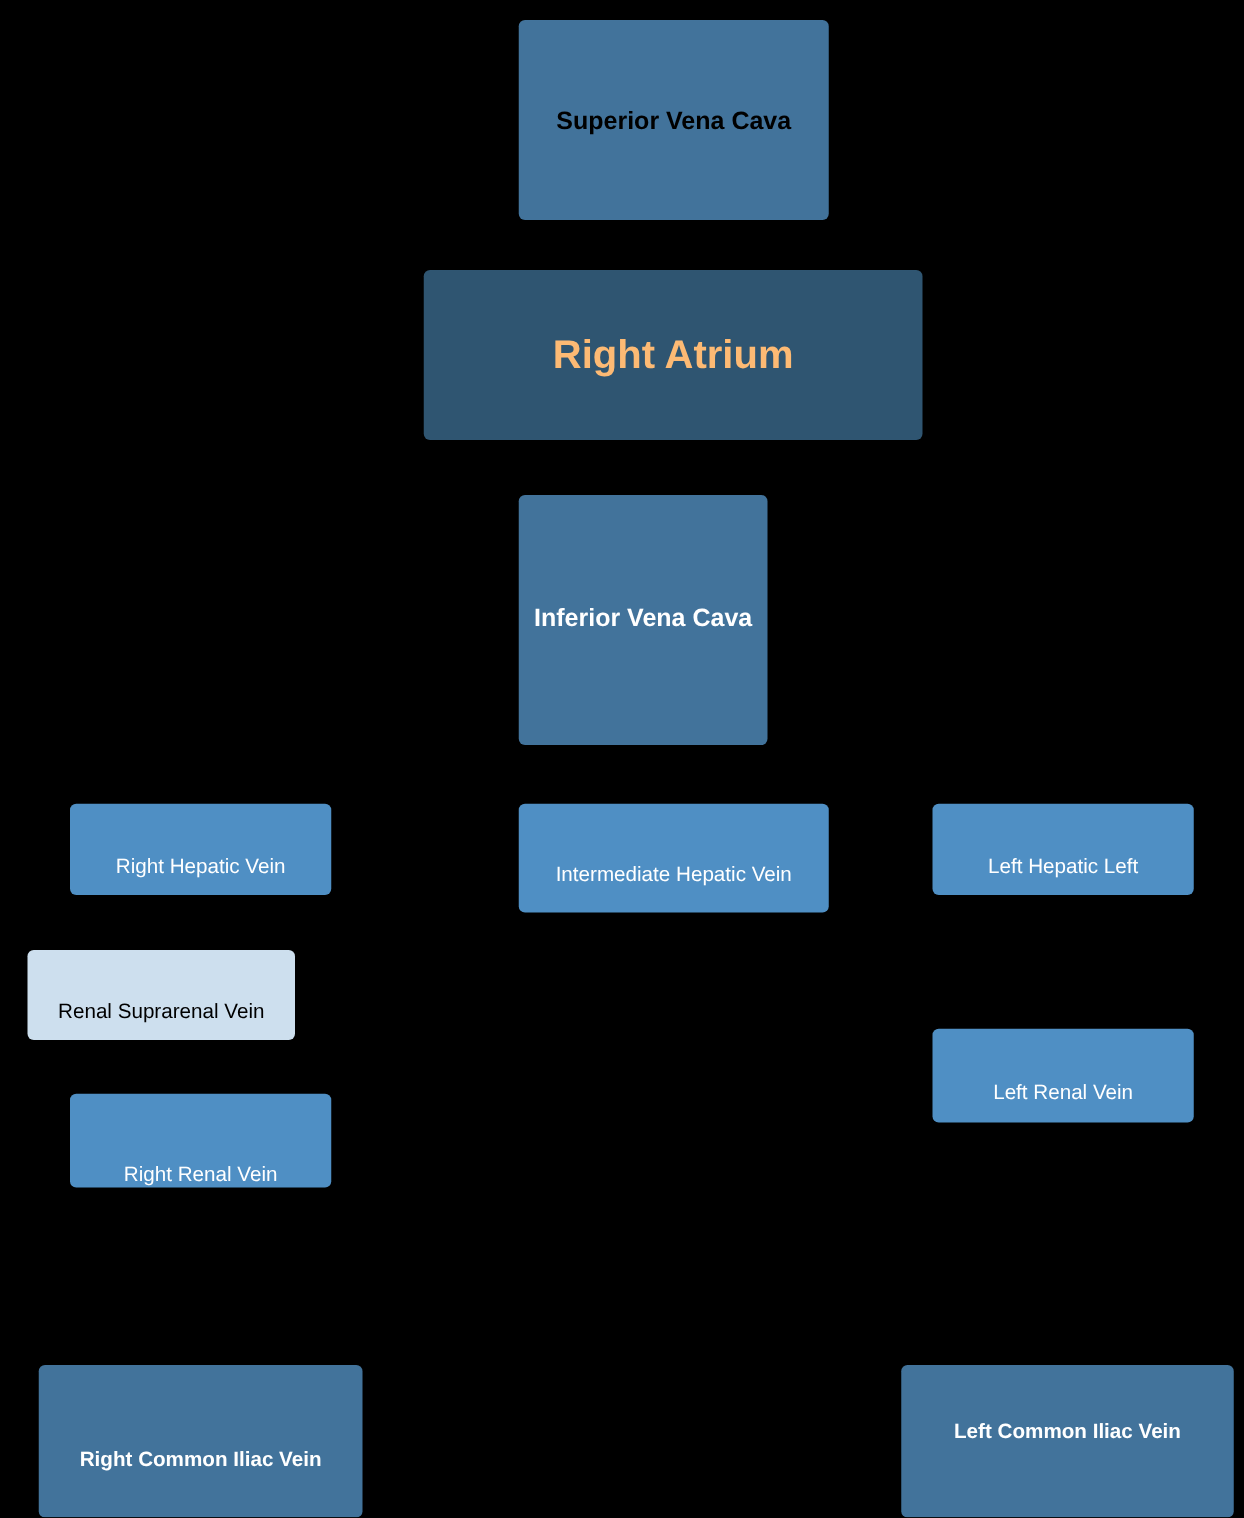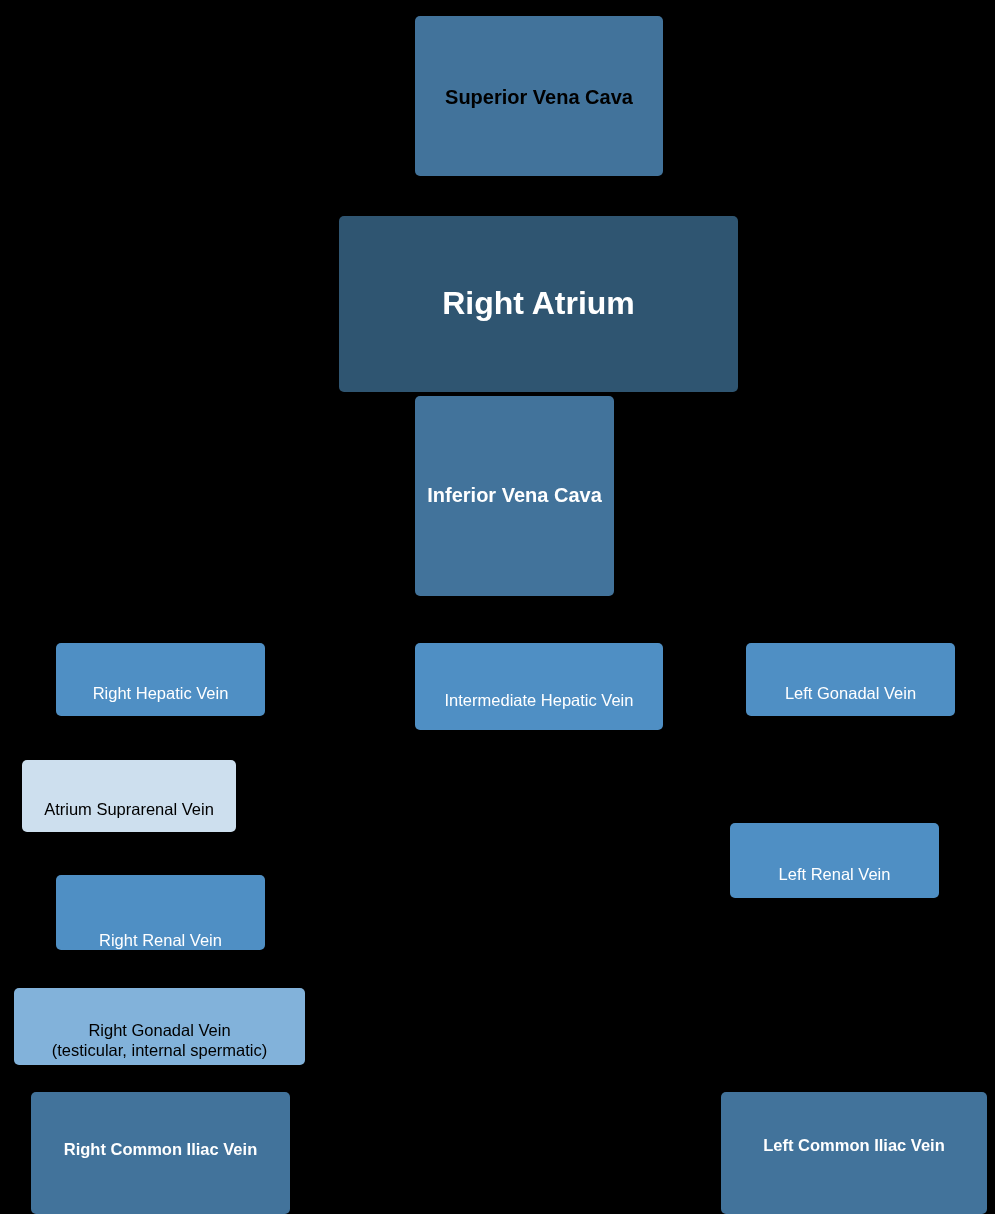--- a/index.html
+++ b/index.html
@@ -43,47 +43,43 @@
   .t-md-b   { font-size: 16.5px; font-weight: bold; }
   .t-md     { font-size: 16.5px; font-weight: normal; margin-top: 28px; }
 </style>
 </head>
 <body>
 
 <div id="canvas" style="background: rgb(0, 0, 0);">
     <div class="node v-above" style="left: 415px; top: 16px; width: 248px; height: 160px; background: rgb(66, 115, 155); color: #000000;">
       <span class="label t-lg" style="padding-top: 70px;">Superior Vena Cava</span>
     </div>
-    <div class="node v-center" style="left: 339px; top: 216px; width: 399px; height: 176px; background: rgb(47, 85, 113); color: #ffffff;">
+    <div class="node v-center" style="left: 339px; top: 216px; width: 399px; height: 136px; background: rgb(47, 85, 113); color: #fdba74;">
       <span class="label t-xl">Right Atrium</span>
     </div>
     <div class="node v-center" style="left: 415px; top: 396px; width: 199px; height: 200px; background: rgb(66, 115, 155); color: rgb(255, 255, 255);">
       <span class="label t-lg">Inferior Vena Cava</span>
     </div>
     <div class="node v-center" style="left: 56px; top: 643px; width: 209px; height: 73px; background: rgb(79, 143, 196); color: rgb(255, 255, 255);">
       <span class="label t-md">Right Hepatic Vein</span>
     </div>
     <div class="node v-center" style="left: 415px; top: 643px; width: 248px; height: 87px; background: rgb(79, 143, 196); color: rgb(255, 255, 255);">
       <span class="label t-md">Intermediate Hepatic Vein</span>
     </div>
     <div class="node v-center" style="left: 746px; top: 643px; width: 209px; height: 73px; background: rgb(79, 143, 196); color: rgb(255, 255, 255);">
-      <span class="label t-md">Left Gonadal Vein</span>
+      <span class="label t-md">Left Hepatic Left</span>
     </div>
     <div class="node v-center" style="left: 22px; top: 760px; width: 214px; height: 72px; background: rgb(205, 223, 238); color: rgb(0, 0, 0);">
-      <span class="label t-md">Atrium Suprarenal Vein</span>
+      <span class="label t-md">Renal Suprarenal Vein</span>
     </div>
-    <div class="node v-center" style="left: 730px; top: 823px; width: 209px; height: 75px; background: rgb(79, 143, 196); color: rgb(255, 255, 255);">
+    <div class="node v-center" style="left: 746px; top: 823px; width: 209px; height: 75px; background: rgb(79, 143, 196); color: rgb(255, 255, 255);">
       <span class="label t-md">Left Renal Vein</span>
     </div>
     <div class="node v-center" style="left: 56px; top: 875px; width: 209px; height: 75px; background: rgb(79, 143, 196); color: rgb(255, 255, 255); align-items: flex-end;">
       <span class="label t-md">Right Renal Vein</span>
     </div>
-    <div class="node v-center" style="left: 14px; top: 988px; width: 291px; height: 77px; background: rgb(130, 178, 218); color: rgb(0, 0, 0);">
-      <span class="label t-md">Right Gonadal Vein
-(testicular, internal spermatic)</span>
-    </div>
     <div class="node v-above" style="left: 31px; top: 1092px; width: 259px; height: 122px; background: rgb(66, 115, 155); color: rgb(255, 255, 255);">
-      <span class="label t-md-b" style="padding-top: 48px;">Right Common Iliac Vein</span>
+      <span class="label t-md-b" style="padding-top: 67px;">Right Common Iliac Vein</span>
     </div>
     <div class="node v-above" style="left: 721px; top: 1092px; width: 266px; height: 122px; background: rgb(66, 115, 155); color: rgb(255, 255, 255);">
       <span class="label t-md-b" style="padding-top: 44px;">Left Common Iliac Vein</span>
     </div>
   </div>
 
 </body></html>

